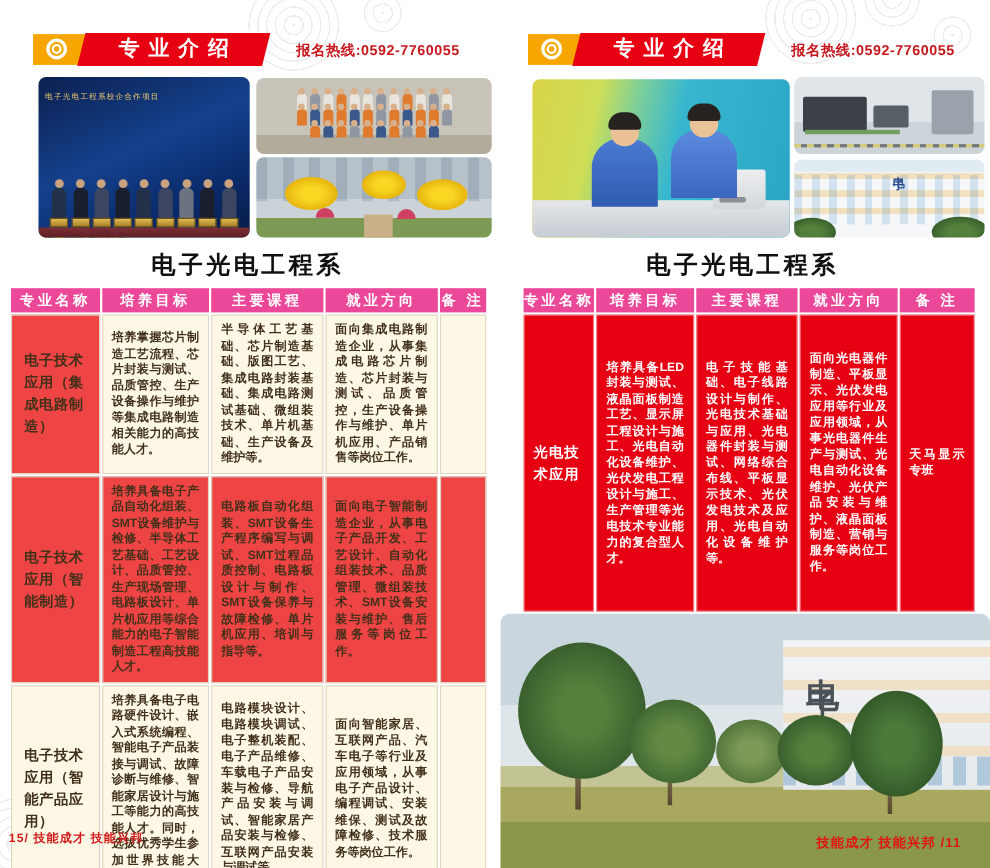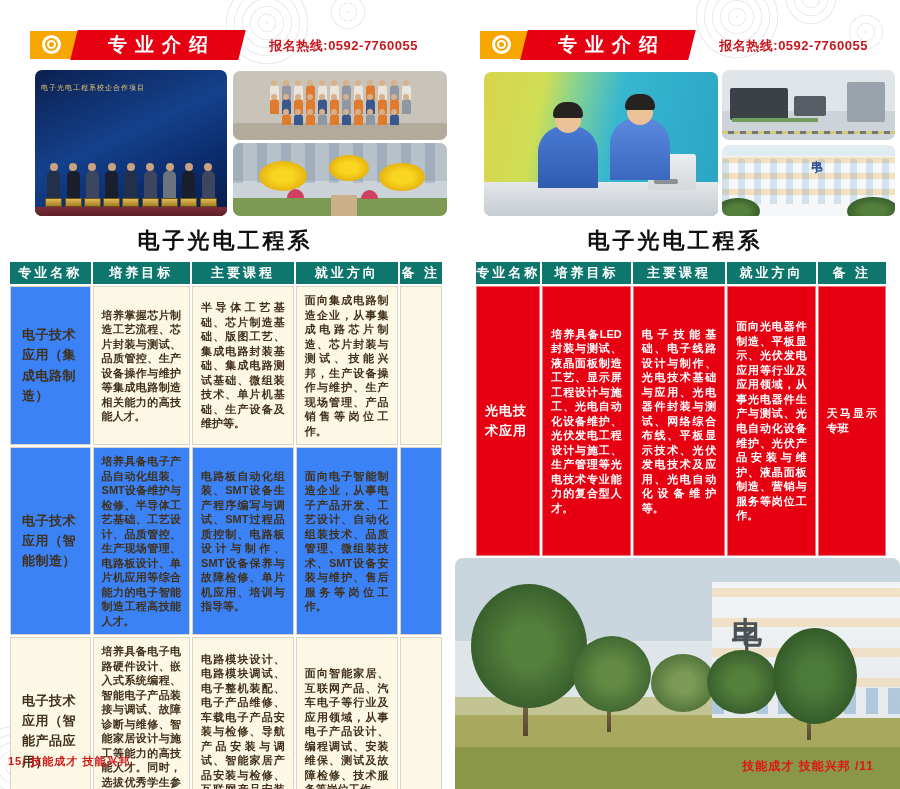--- a/index.html
+++ b/index.html
@@ -92,27 +92,27 @@
   .sb1{left:-6px;bottom:-8px;width:44px;height:26px;} .sb2{right:-4px;bottom:-9px;width:52px;height:28px;}
 
   
   .sect{position:absolute;top:226px;left:0;width:450px;text-align:center;font-size:22px;font-weight:bold;
         color:#101010;letter-spacing:3px;}
 
   
   .spec-table{position:absolute;border-collapse:separate;border-spacing:2px;table-layout:fixed;}
   #table-left{left:8px;top:260px;width:436px;}
   #table-right{left:24px;top:260px;width:414px;}
-  .spec-table th{background:#0f766e;color:#fff;font-size:13px;font-weight:bold;height:22px;
+  .spec-table th{background:#ec4899;color:#fff;font-size:13px;font-weight:bold;height:22px;
                  letter-spacing:3px;padding:0;}
   .spec-table td{vertical-align:middle;font-size:11px;font-weight:bold;color:#41301a;line-height:1.32;
                  padding:6px 8px;text-align:justify;box-sizing:content-box;}
   .spec-table td.name{font-size:13px;line-height:1.55;padding:6px 11px;letter-spacing:.5px;text-align:left;}
   #table-left td{border:1px solid #ddd5c2;}
-  .cream{background:#fdf8e6;} .peach{background:#3b82f6;}
+  .cream{background:#fdf8e6;} .peach{background:#ef4444;}
   tr.lr1 td{height:104px;} tr.lr2 td{height:163px;} tr.lr3 td{height:148px;}
   #table-right td{background:#e60012;color:#ffffff;border:1px solid rgba(255,255,255,.45);}
   #table-right td.name{padding:6px 8px;letter-spacing:1px;}
   tr.rr1 td{height:256px;}
 
   
   .ph-field{position:absolute;left:5px;top:558px;width:445px;height:231px;border-radius:8px 8px 0 0;overflow:hidden;
      background:linear-gradient(#c9d6de 0 36%,#dfe6ea 36% 60%,#c2c494 60% 68%,#a8a85e 68% 82%,#8a9648 82% 100%);}
   .fbldg{position:absolute;right:0;top:24px;width:188px;height:136px;background:linear-gradient(#f2f4f5,#e6eaec);}
   .fbldg .fbands{position:absolute;left:0;right:0;top:6px;bottom:30px;
@@ -236,21 +236,21 @@
       <th>专业名称</th>
       <th>培养目标</th>
       <th>主要课程</th>
       <th>就业方向</th>
       <th>备 注</th>
     </tr>
     <tr class="lr1">
       <td class="name peach">电子技术应用（集成电路制造）</td>
       <td class="cream">培养掌握芯片制造工艺流程、芯片封装与测试、品质管控、生产设备操作与维护等集成电路制造相关能力的高技能人才。</td>
       <td class="cream">半导体工艺基础、芯片制造基础、版图工艺、集成电路封装基础、集成电路测试基础、微组装技术、单片机基础、生产设备及维护等。</td>
-      <td class="cream">面向集成电路制造企业，从事集成电路芯片制造、芯片封装与测试、技能兴邦，生产设备操作与维护、生产现场管理、产品销售等岗位工作。</td>
+      <td class="cream">面向集成电路制造企业，从事集成电路芯片制造、芯片封装与测试、品质管控，生产设备操作与维护、单片机应用、产品销售等岗位工作。</td>
       <td class="cream"></td>
     </tr>
     <tr class="lr2">
       <td class="name peach">电子技术应用（智能制造）</td>
       <td class="peach">培养具备电子产品自动化组装、SMT设备维护与检修、半导体工艺基础、工艺设计、品质管控、生产现场管理、电路板设计、单片机应用等综合能力的电子智能制造工程高技能人才。</td>
       <td class="peach">电路板自动化组装、SMT设备生产程序编写与调试、SMT过程品质控制、电路板设计与制作、SMT设备保养与故障检修、单片机应用、培训与指导等。</td>
       <td class="peach">面向电子智能制造企业，从事电子产品开发、工艺设计、自动化组装技术、品质管理、微组装技术、SMT设备安装与维护、售后服务等岗位工作。</td>
       <td class="peach"></td>
     </tr>
     <tr class="lr3">

